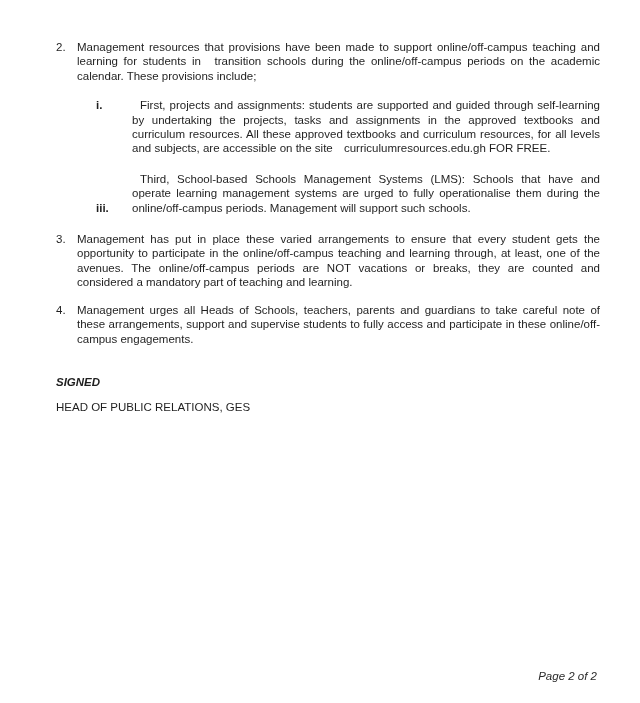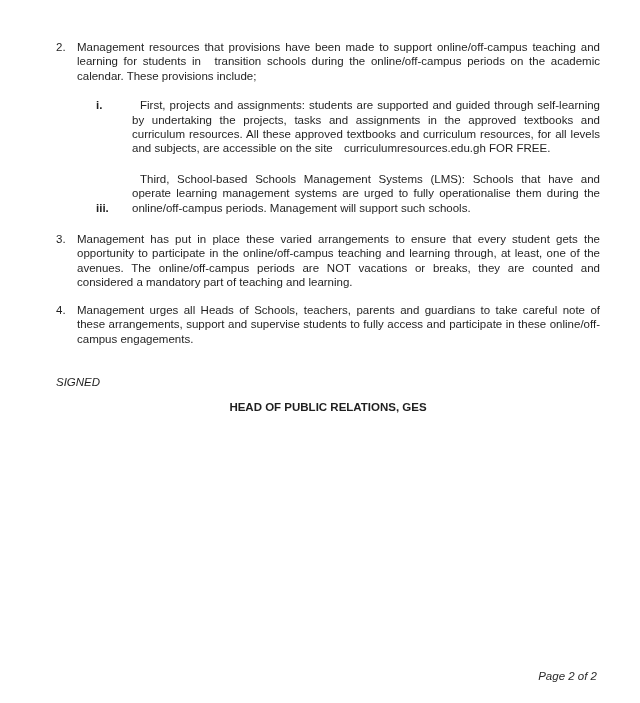--- a/index.html
+++ b/index.html
@@ -21,23 +21,23 @@
   .item { display: flex; margin-bottom: 13px; }
   .item > .num { width: 21px; flex: none; }
   .item > .body { flex: 1; min-width: 0; }
   .para { text-align: justify; }
   .para:last-line { text-align: left; }
   .sublist { margin-top: 15px; margin-bottom: 2px; }
   .subitem { display: flex; margin-left: 19px; margin-bottom: 16px; }
   .subitem:last-child { margin-bottom: 4px; align-items: flex-end; }
   .subitem > .rnum { width: 36px; flex: none; font-weight: bold; }
   .b { font-weight: normal; padding-left: 8px; }
-  .signed { font-weight: normal; font-style: italic; margin-top: 29px; margin-bottom: 11px; }
+  .signed { font-weight: bold; font-style: italic; margin-top: 29px; margin-bottom: 11px; }
   .sig-name { font-weight: bold; }
-  .sig-title { font-weight: bold; text-align: center; }
+  .sig-title { font-weight: normal; }
   .footer {
     position: absolute;
     top: 669px; right: 43px;
     font-style: italic;
     color: #2a2a2a;
   }
 </style>
 </head>
 <body>
 

